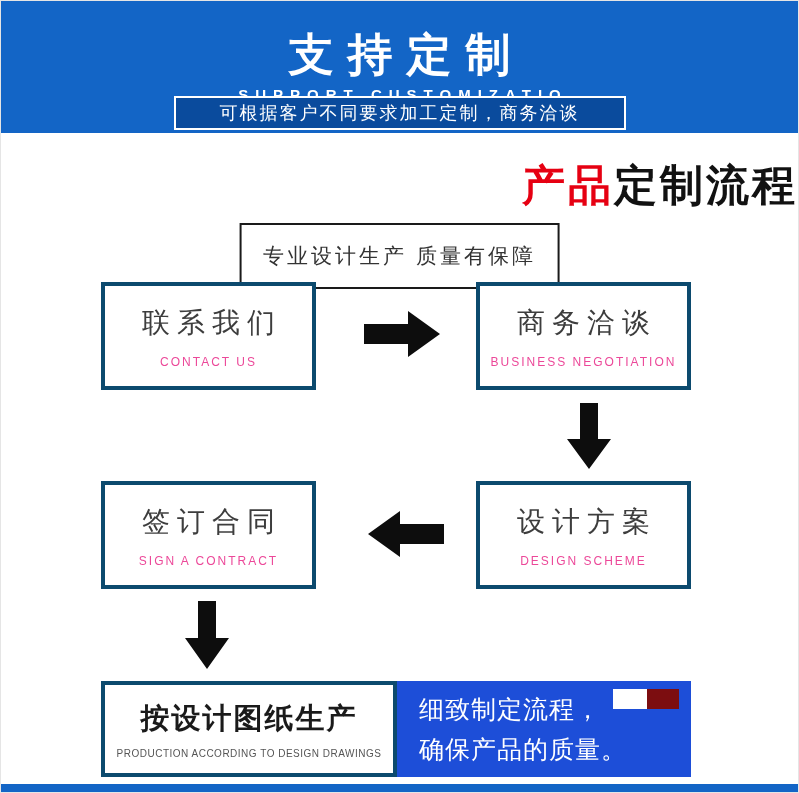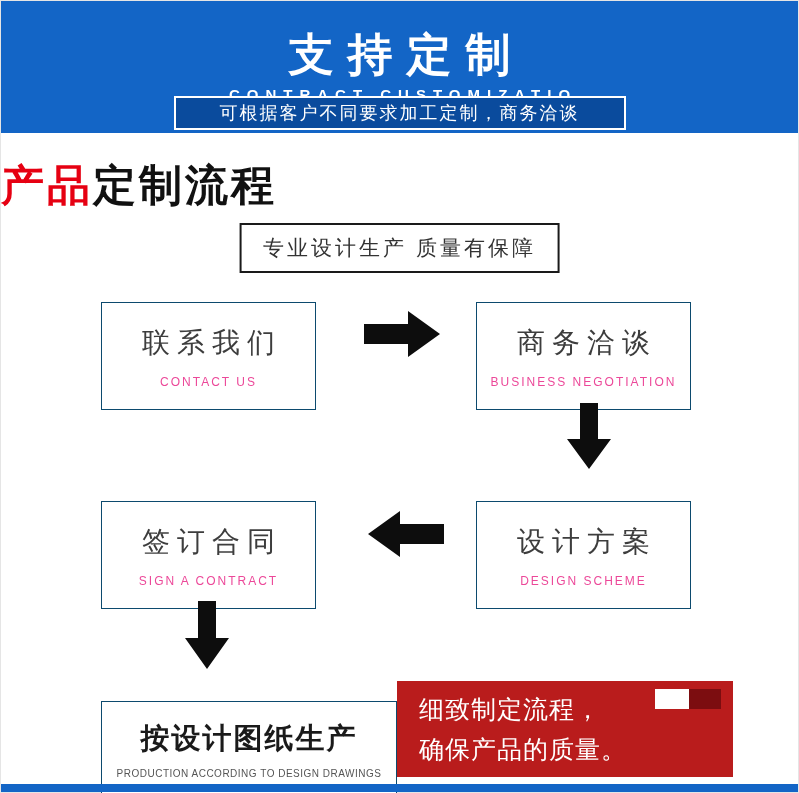--- a/index.html
+++ b/index.html
@@ -27,51 +27,51 @@
     position:absolute; left:50%; transform:translateX(-50%);
     top:95px; width:452px; height:34px;
     background:#0a4b9d; border:2px solid #ffffff;
     display:flex; align-items:center; justify-content:center;
     font-size:18px; letter-spacing:2px; color:#fff;
   }
 
   
   .page-title {
     position:absolute; top:156px; left:0; width:100%;
-    text-align:left; font-size:43px; font-weight:bold;
+    text-align:right; font-size:43px; font-weight:bold;
     letter-spacing:3px; color:#111;
   }
   .page-title .red { color:#e60012; }
   .tagline {
     position:absolute; top:222px; left:50%; transform:translateX(-50%);
-    border:2px solid #1a1a1a; padding:9px 22px;
+    border:2px solid #1a1a1a; padding:17px 22px;
     font-size:21px; letter-spacing:3px; color:#333; white-space:nowrap;
     background:#fff;
   }
 
   
   .step {
-    position:absolute; background:#fff; border:1px solid #0c4a6e;
+    position:absolute; background:#fff; border:4px solid #0c4a6e;
     display:flex; flex-direction:column; align-items:center; justify-content:center;
-    gap:13px; text-align:center;margin-top:20px;
+    gap:13px; text-align:center;
   }
   .step .zh { font-size:28px; color:#3d3d3d; letter-spacing:7px; text-indent:7px; }
   .step .en { font-size:12px; color:#ec4899; letter-spacing:2px; }
   .s1 { left:100px; top:281px; width:215px; height:108px; }
   .s2 { left:475px; top:281px; width:215px; height:108px; }
   .s3 { left:475px; top:480px; width:215px; height:108px; }
   .s4 { left:100px; top:480px; width:215px; height:108px; }
   .s5 { left:100px; top:680px; width:296px; height:96px; gap:9px; }
   .s5 .zh { font-size:29px; font-weight:bold; color:#1a1a1a; letter-spacing:2px; text-indent:0; }
   .s5 .en { font-size:10px; color:#555; letter-spacing:0.5px; }
 
   
   .callout {
-    position:absolute; left:396px; top:680px; width:336px; height:96px;
-    background:#b91c1c; color:#fff;
+    position:absolute; left:396px; top:680px; width:294px; height:96px;
+    background:#1d4ed8; color:#fff;
     display:flex; flex-direction:column; justify-content:center;
     padding-left:22px; gap:7px;
   }
   .callout .line { font-size:25px; letter-spacing:1px; }
   .callout .deco { position:absolute; top:8px; right:12px; display:flex; }
   .deco-white { width:34px; height:20px; background:#ffffff; display:inline-block; }
   .deco-dark  { width:32px; height:20px; background:#7c0d10; display:inline-block; }
 
   
   .arrow { position:absolute; }
@@ -87,21 +87,21 @@
     position:absolute; left:0; bottom:0; width:100%; height:8px; background:#1365c6;
   }
 </style>
 </head>
 <body>
 
 <div class="page">
 
   <div class="banner">
     <div class="banner-title">支持定制</div>
-    <div class="banner-sub">CONTRACT CUSTOMIZATIO</div>
+    <div class="banner-sub">SUPPORT CUSTOMIZATIO</div>
     <div class="banner-note">可根据客户不同要求加工定制，商务洽谈</div>
   </div>
 
   <div class="page-title">
     <span class="red">产品</span><span>定制流程</span>
   </div>
   <div class="tagline">专业设计生产 质量有保障</div>
 
   <div class="step s1">
     <div class="zh">联系我们</div>

